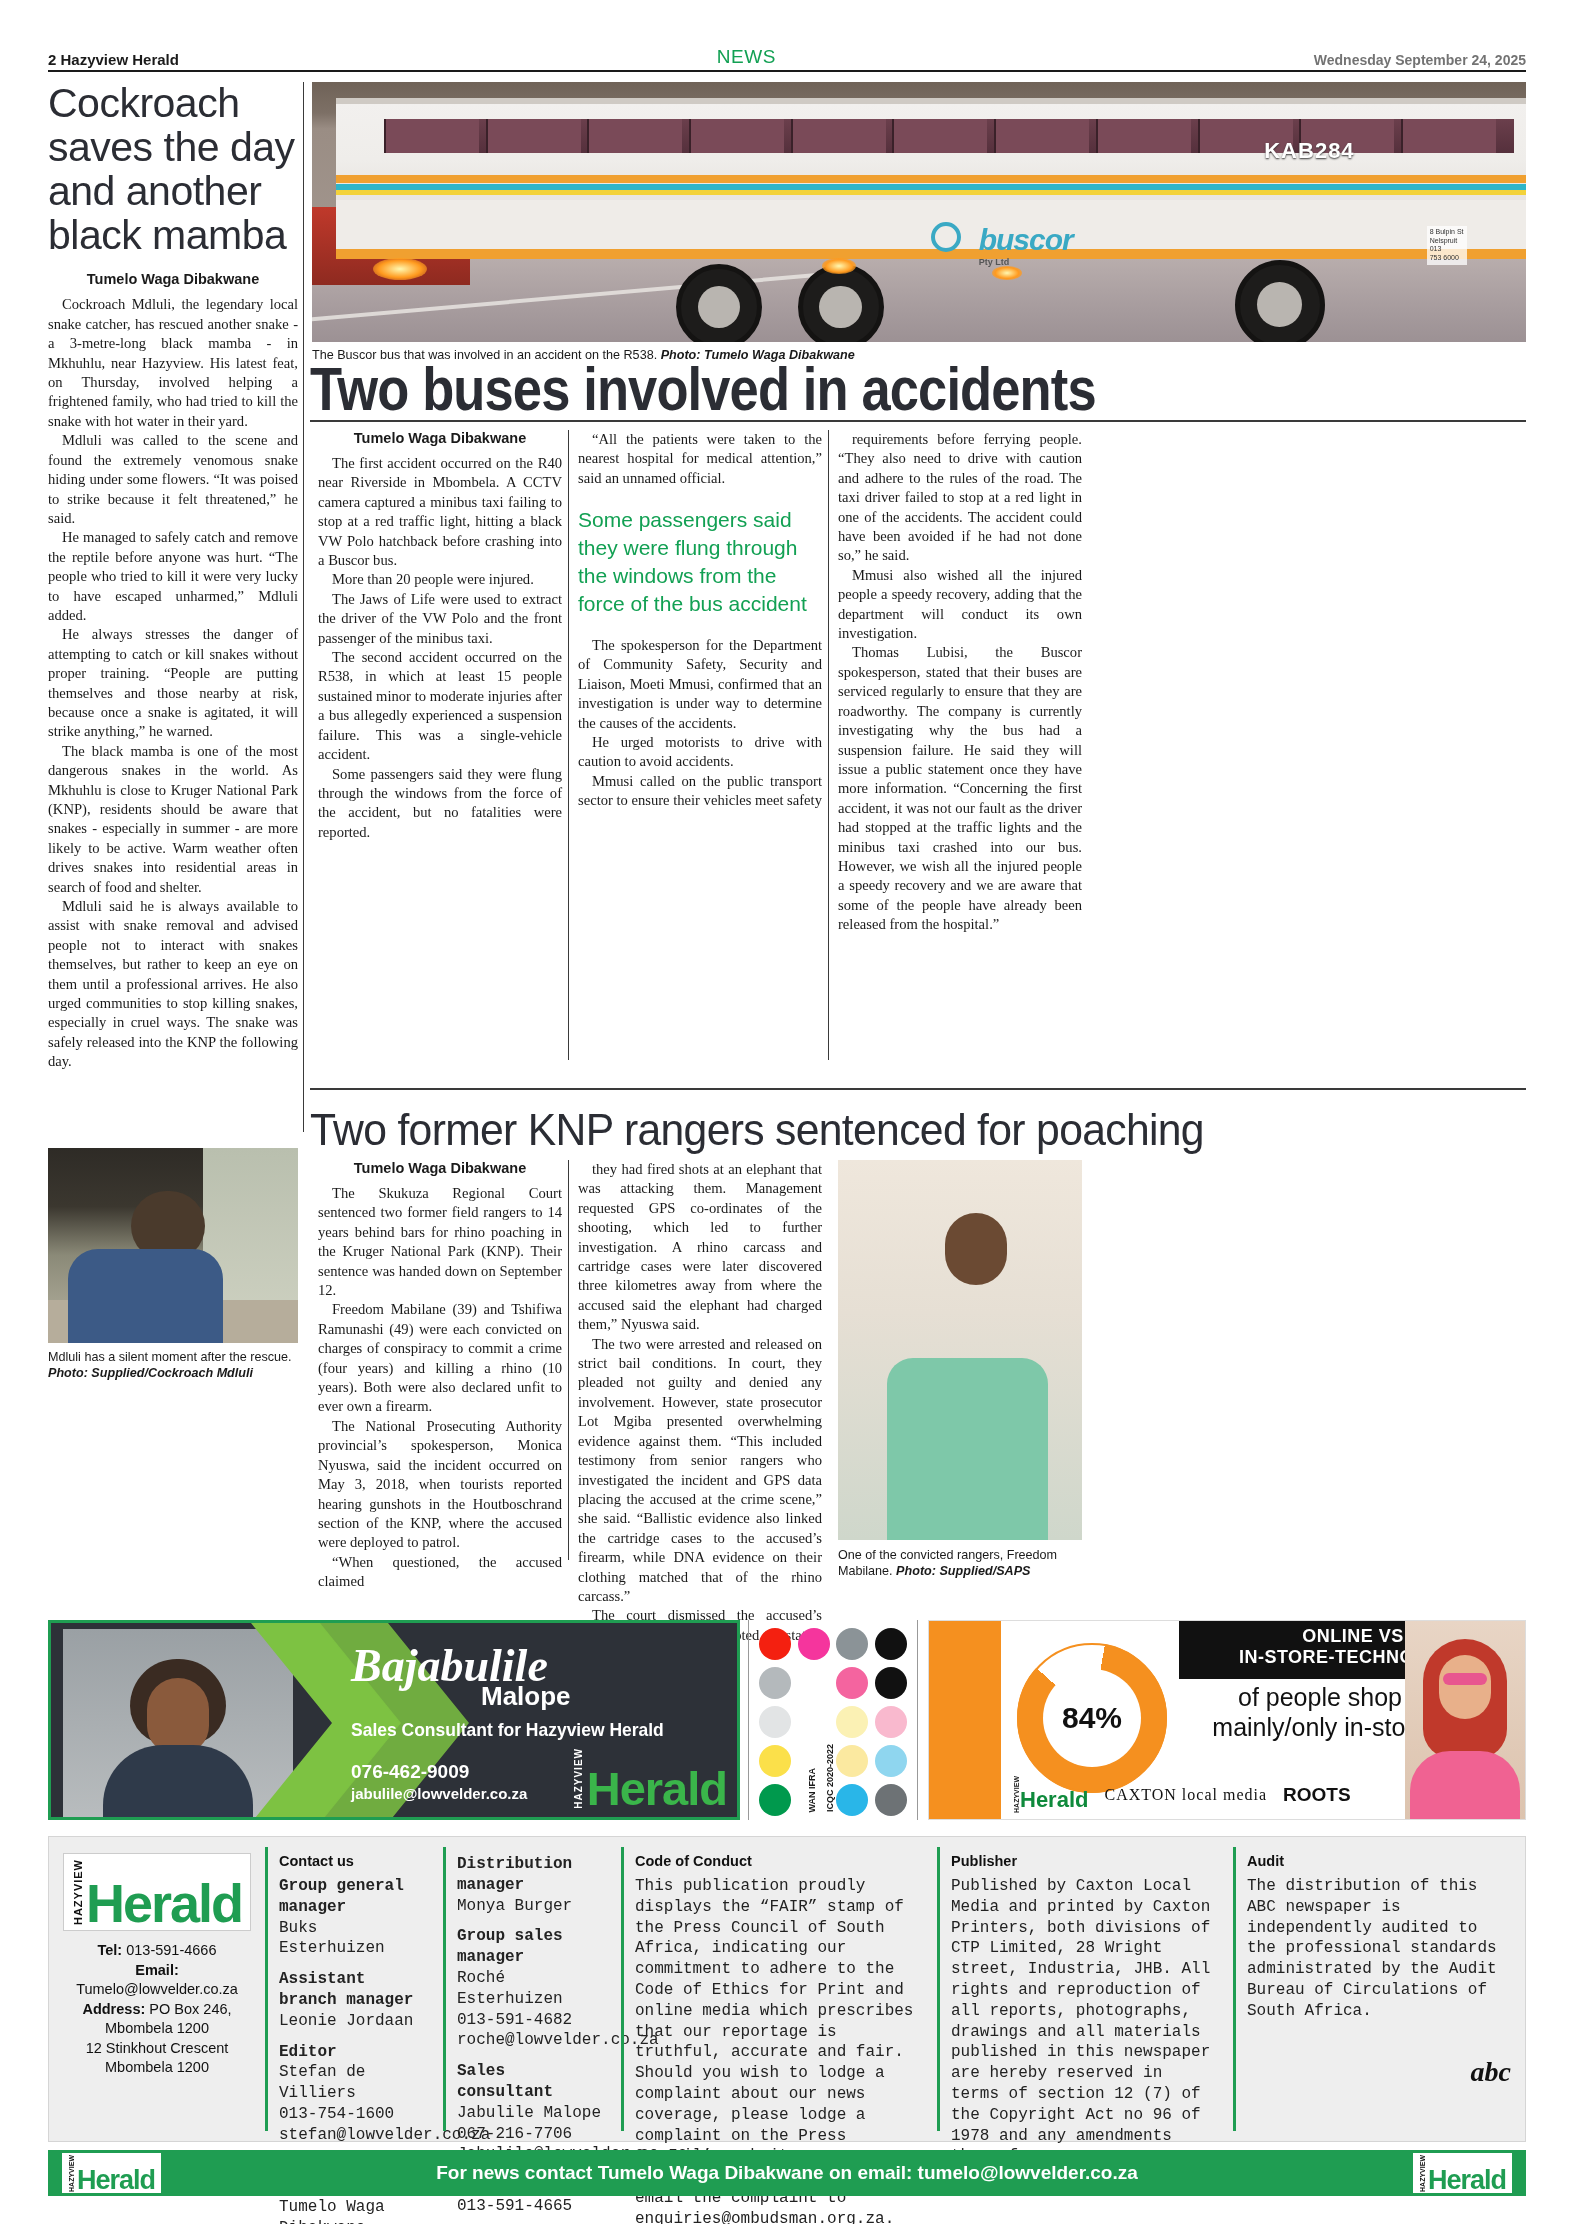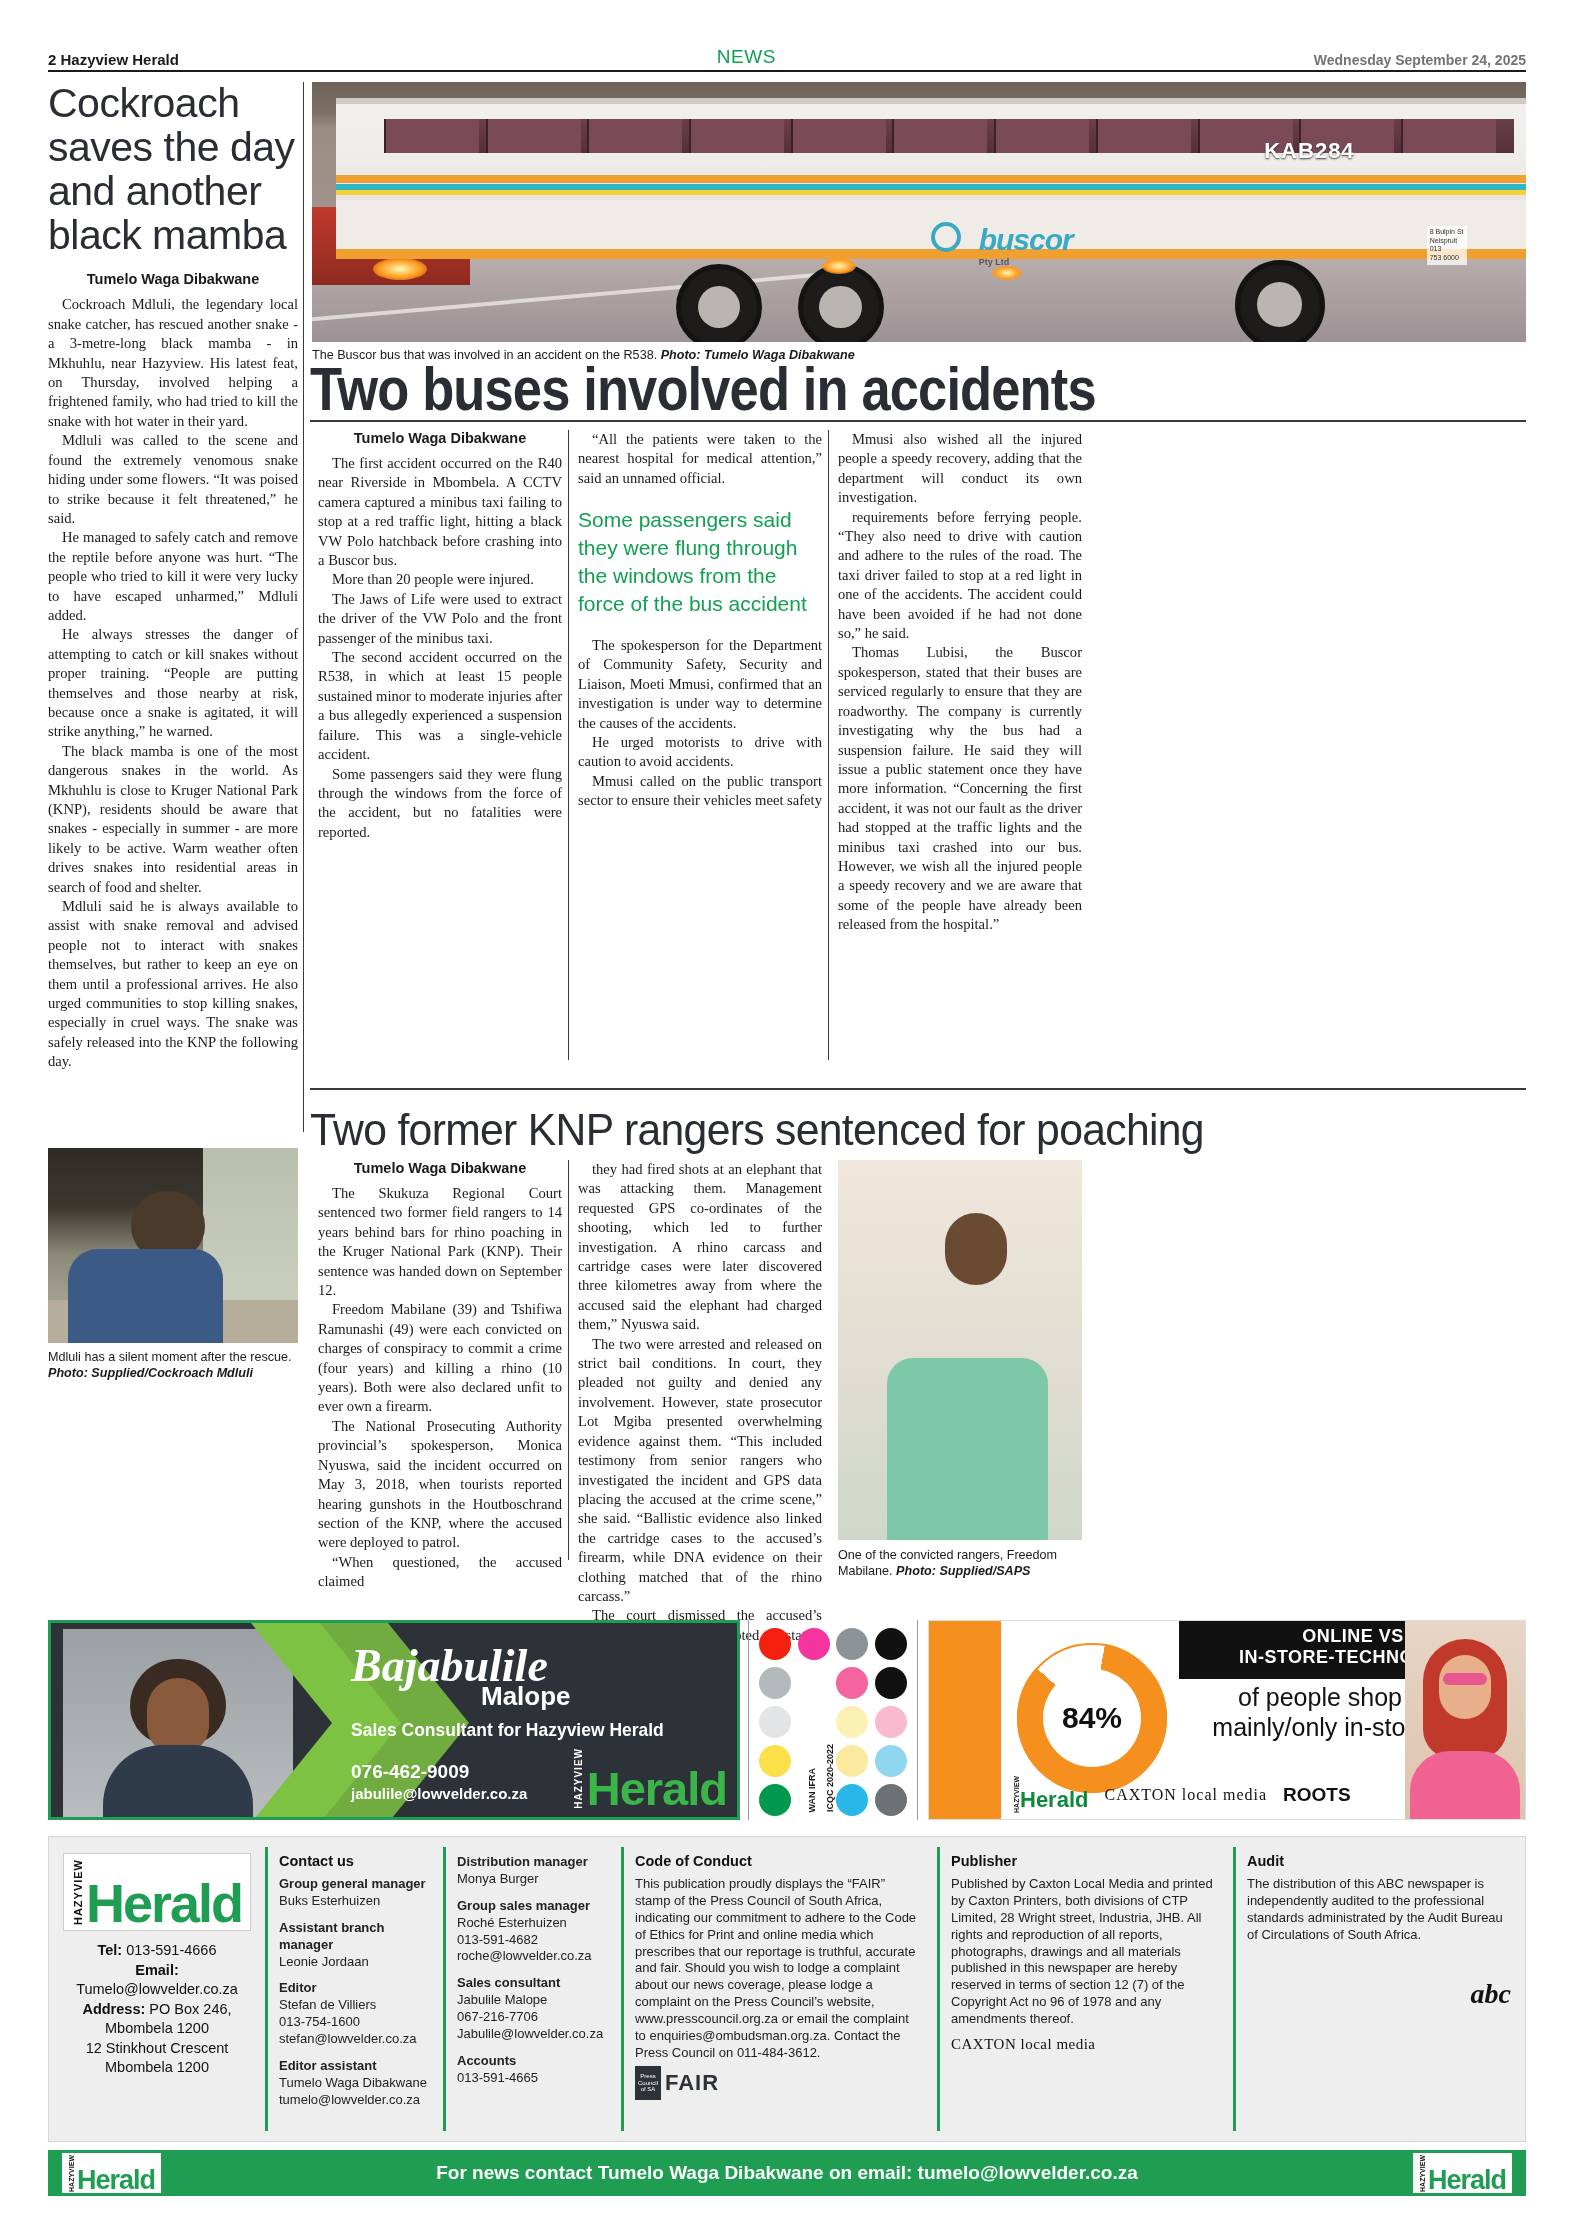--- a/index.html
+++ b/index.html
@@ -143,21 +143,21 @@
   .lady-hair{position:absolute;left:50%;transform:translateX(-50%);top:18px;width:84px;height:120px;border-radius:42px 42px 30px 30px;background:#c0392b;}
   .lady-face{position:absolute;left:50%;transform:translateX(-50%);top:34px;width:52px;height:64px;border-radius:26px;background:#e8b08a;}
   .lady-glass{position:absolute;left:50%;transform:translateX(-50%);top:52px;width:44px;height:12px;background:#e8568f;border-radius:6px;}
   .lady-top{position:absolute;left:50%;transform:translateX(-50%);bottom:0;width:110px;height:70px;border-radius:40px 40px 0 0;background:#f06292;}
 
   
   .footer { position:absolute; left:48px; top:1836px; width:1478px; height:306px; background:#eeeeee; border:1px solid #d5d5d5; display:flex;}
   .fcol { padding:16px 14px; position:relative; }
   .fcol + .fcol::before{content:"";position:absolute;left:0;top:10px;bottom:10px;width:3px;background:#1f9d52;}
   .fh { font-family:"Liberation Sans", sans-serif; font-weight:bold; font-size:14.5px; color:#111; margin-bottom:7px;}
-  .ft { font-family:Liberation Sans, sans-serif; font-size:13px; line-height:1.3; color:#222;}
+  .ft { font-family:Liberation Mono, monospace; font-size:16px; line-height:1.3; color:#222;}
   .ft b{font-weight:bold;}
   .ft .grp{margin-bottom:10px;}
   .mast-logo{ background:#fff; border:1px solid #ccc; padding:5px 8px; display:inline-flex; align-items:flex-end; }
   .mast-logo .hz{writing-mode:vertical-rl;transform:rotate(180deg);font-family:"Liberation Sans",sans-serif;font-weight:bold;font-size:11px;letter-spacing:1px;color:#111;margin-right:2px;}
   .mast-logo .hd{font-family:"Liberation Sans",sans-serif;font-weight:bold;font-size:54px;line-height:.8;color:#1f9d52;letter-spacing:-2px;}
   .addr{font-family:"Liberation Sans",sans-serif;font-size:14.5px;line-height:1.35;text-align:center;margin-top:10px;color:#111;}
   .addr b{font-weight:bold;}
 
   
   .greenbar{position:absolute;left:48px;top:2150px;width:1478px;height:46px;background:#1f9d52;display:flex;align-items:center;justify-content:space-between;padding:0 14px;}
@@ -292,22 +292,22 @@
     <div class="body-text" id="bus-c2b">
         <p>The spokesperson for the Department of Community Safety, Security and Liaison, Moeti Mmusi, confirmed that an investigation is under way to determine the causes of the accidents.</p>
         <p>He urged motorists to drive with caution to avoid accidents.</p>
         <p>Mmusi called on the public transport sector to ensure their vehicles meet safety</p>
       </div>
   </div>
   <div class="vrule" style="left:828px; top:430px; height:630px;"></div>
 
   <div style="position:absolute; left:838px; top:430px; width:244px;">
     <div class="body-text" id="bus-c3">
+        <p>requirements before ferrying people. “They also need to drive with caution and adhere to the rules of the road. The taxi driver failed to stop at a red light in one of the accidents. The accident could have been avoided if he had not done so,” he said.</p>
         <p>Mmusi also wished all the injured people a speedy recovery, adding that the department will conduct its own investigation.</p>
-        <p>requirements before ferrying people. “They also need to drive with caution and adhere to the rules of the road. The taxi driver failed to stop at a red light in one of the accidents. The accident could have been avoided if he had not done so,” he said.</p>
         <p>Thomas Lubisi, the Buscor spokesperson, stated that their buses are serviced regularly to ensure that they are roadworthy. The company is currently investigating why the bus had a suspension failure. He said they will issue a public statement once they have more information. “Concerning the first accident, it was not our fault as the driver had stopped at the traffic lights and the minibus taxi crashed into our bus. However, we wish all the injured people a speedy recovery and we are aware that some of the people have already been released from the hospital.”</p>
       </div>
   </div>
 
   <div class="vrule" style="left:310px; top:1088px; width:1216px; height:2px; background:#3a3a3a;"></div>
   <div class="hl-knp">Two former KNP rangers sentenced for poaching</div>
 
   <div class="photo ph-mdluli" style="left:48px; top:1148px; width:250px; height:195px;">
     <div class="md-wall"></div>
     <div class="md-ground"></div>

